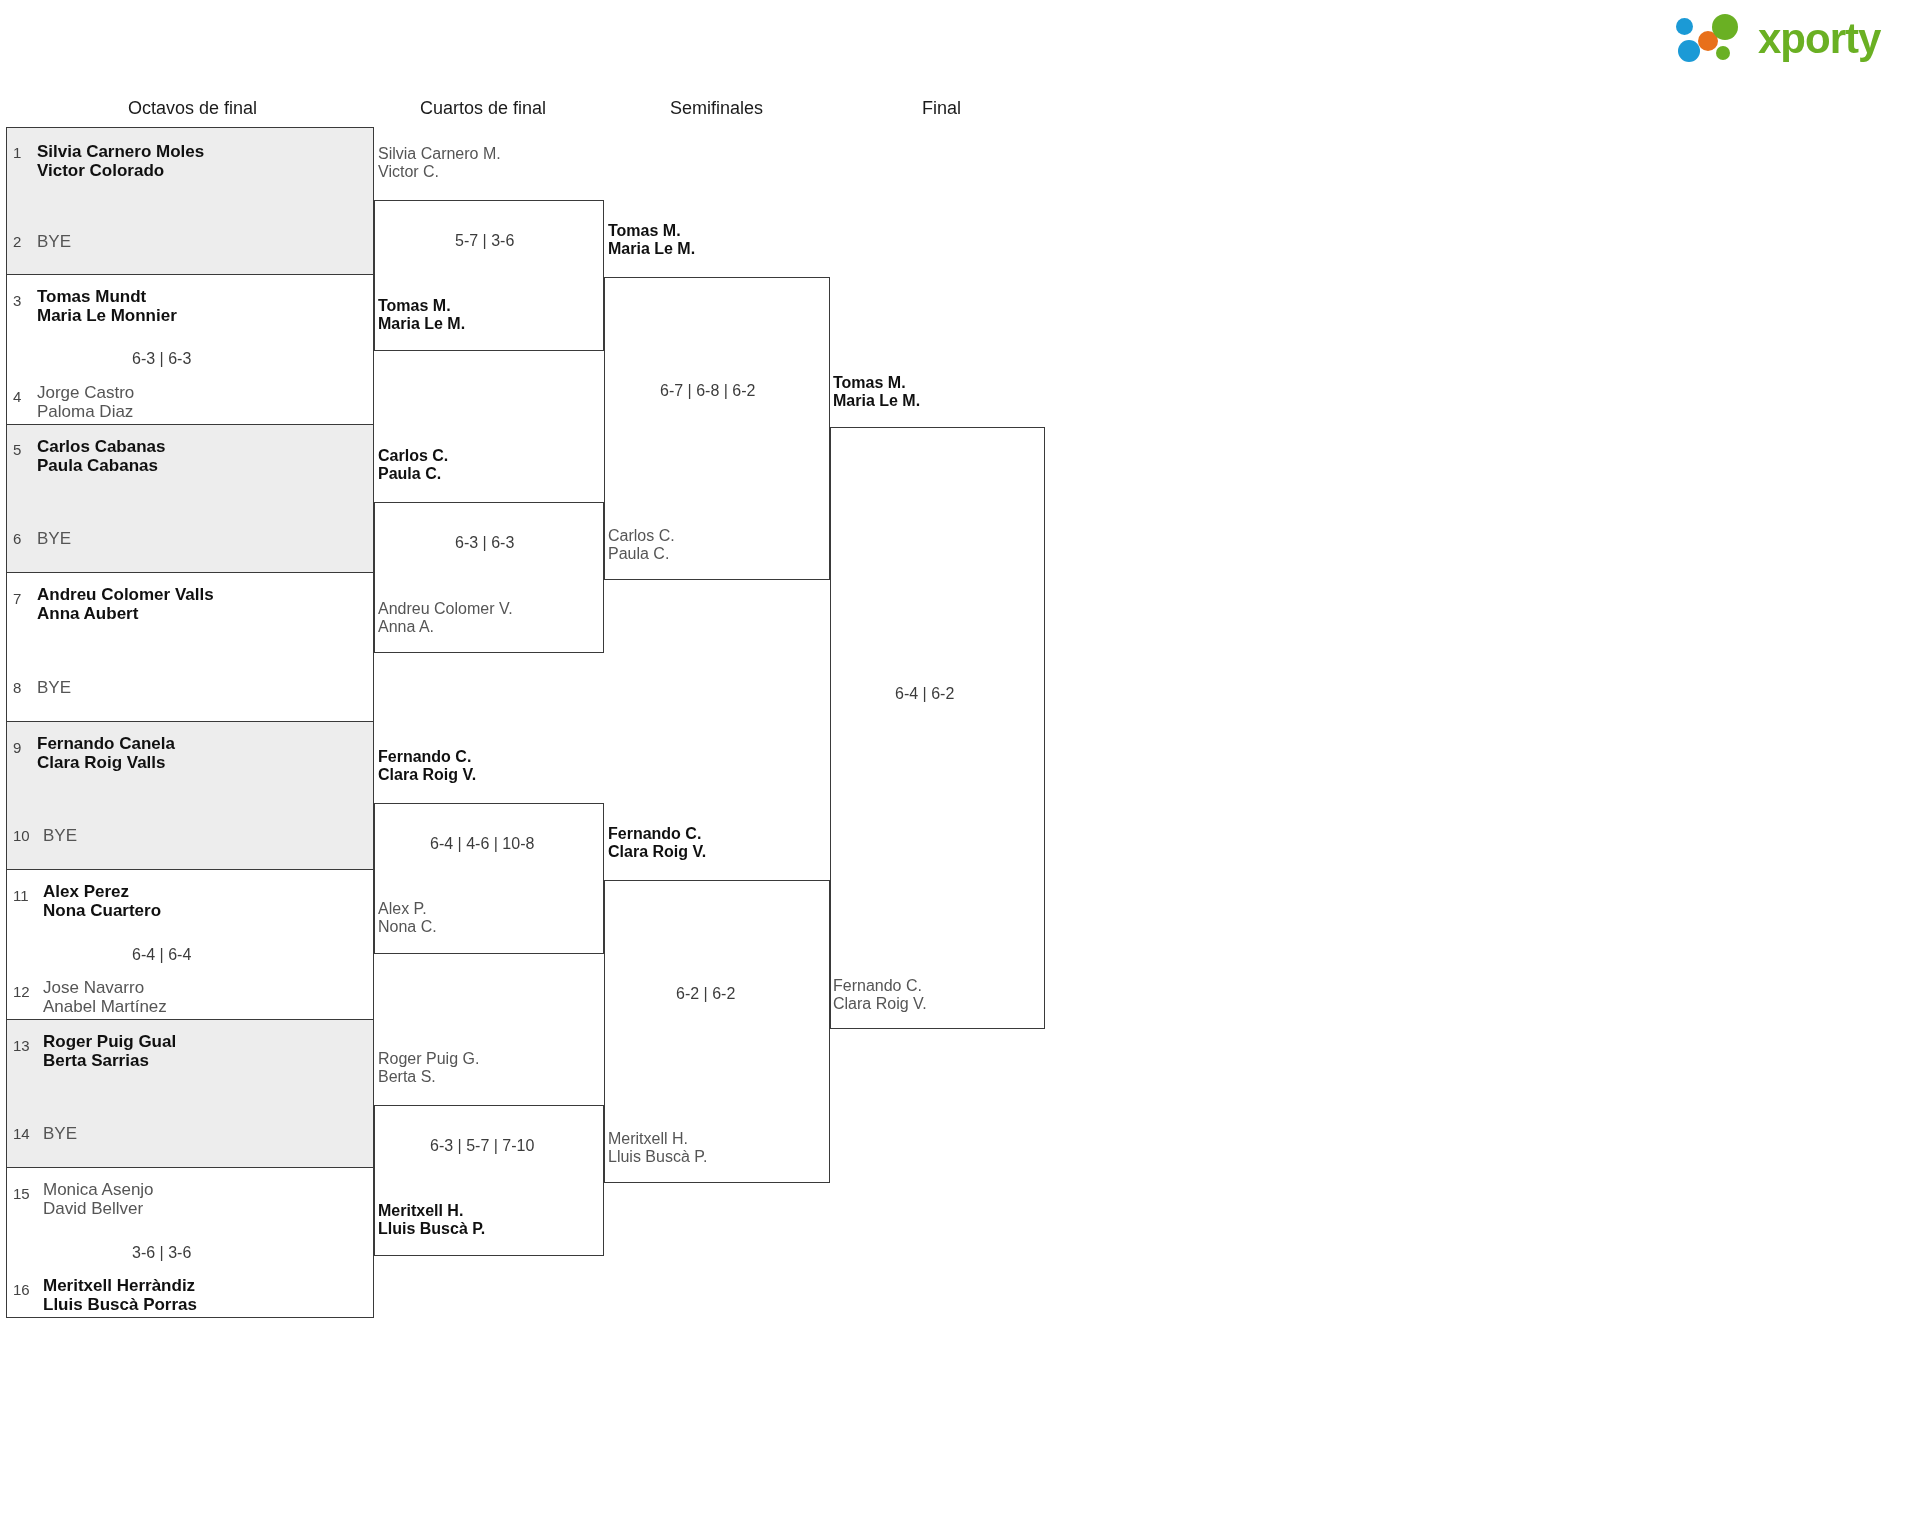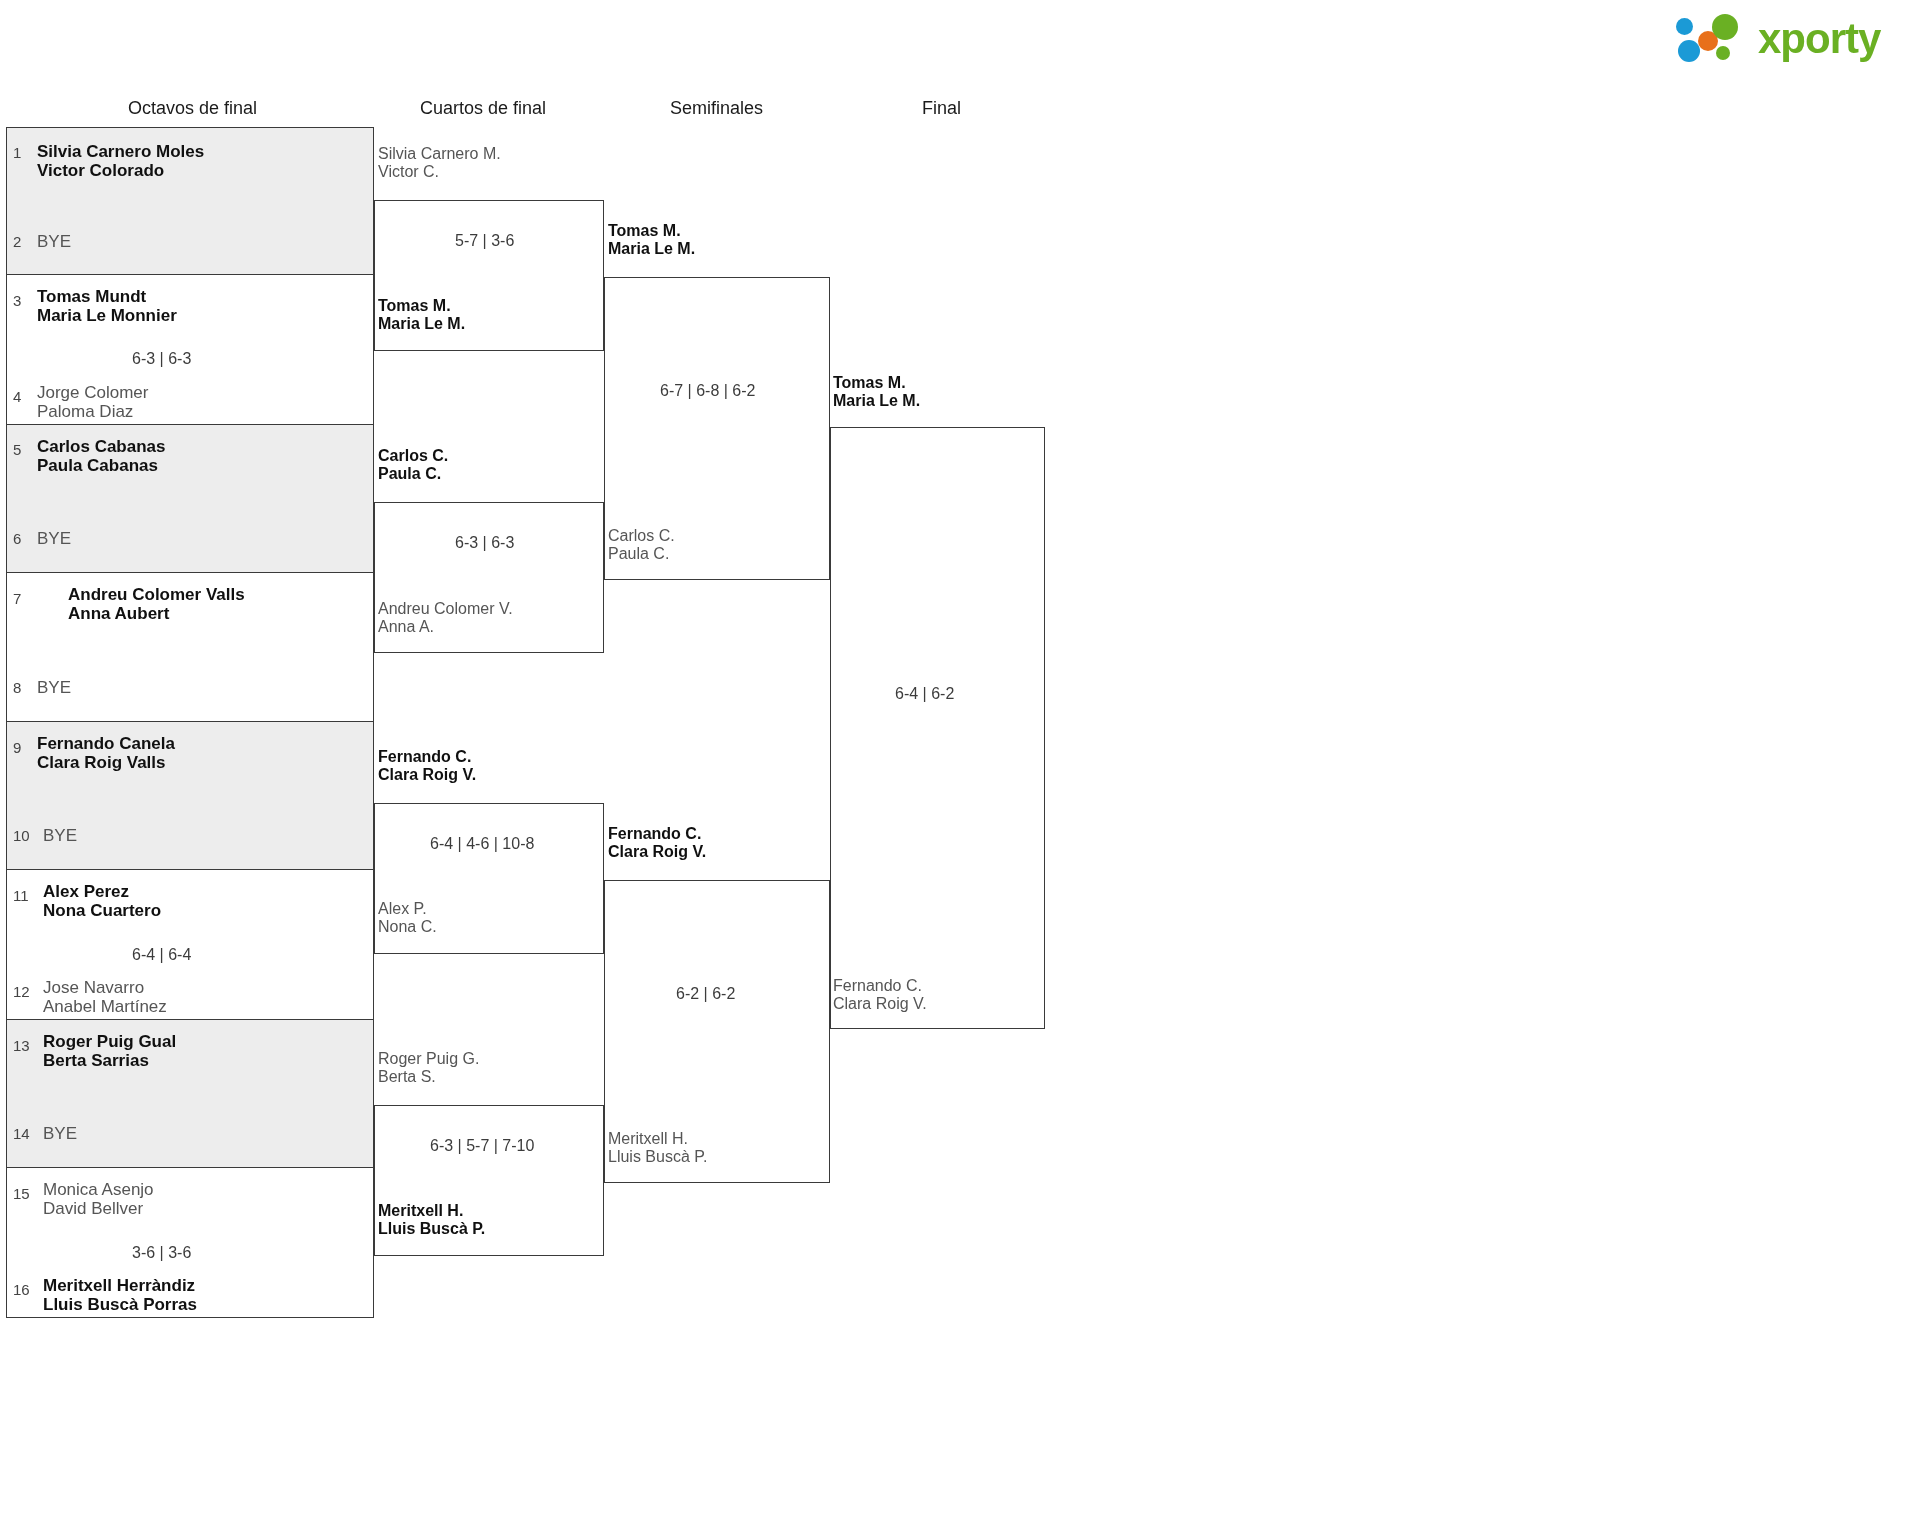--- a/index.html
+++ b/index.html
@@ -142,33 +142,33 @@
   <span class="team win" style="top:14px;"><span>Silvia Carnero Moles</span><span class="l2">Victor Colorado</span></span>
   <span class="seed" style="top:105px;">2</span>
   <span class="team lose" style="top:104px;"><span>BYE</span></span>
 </div>
 
 <div class="r1-slot" style="top:275px; height:150px;">
   <span class="seed" style="top:17px;">3</span>
   <span class="team win" style="top:12px;"><span>Tomas Mundt</span><span class="l2">Maria Le Monnier</span></span>
   <span class="score" style="left:125px; top:75px;">6-3 | 6-3</span>
   <span class="seed" style="top:113px;">4</span>
-  <span class="team lose" style="top:108px;"><span>Jorge Colomer</span><span class="l2">Paloma Diaz</span></span>
+  <span class="team lose" style="top:108px;"><span>Jorge Castro</span><span class="l2">Paloma Diaz</span></span>
 </div>
 
 <div class="r1-slot shaded" style="top:425px; height:148px;">
   <span class="seed" style="top:16px;">5</span>
   <span class="team win" style="top:12px;"><span>Carlos Cabanas</span><span class="l2">Paula Cabanas</span></span>
   <span class="seed" style="top:105px;">6</span>
   <span class="team lose" style="top:104px;"><span>BYE</span></span>
 </div>
 
 <div class="r1-slot" style="top:573px; height:149px;">
   <span class="seed" style="top:17px;">7</span>
-  <span class="team win" style="top:12px;margin-left:31px;"><span>Andreu Colomer Valls</span><span class="l2">Anna Aubert</span></span>
+  <span class="team win" style="top:12px;"><span>Andreu Colomer Valls</span><span class="l2">Anna Aubert</span></span>
   <span class="seed" style="top:106px;">8</span>
   <span class="team lose" style="top:105px;"><span>BYE</span></span>
 </div>
 
 <div class="r1-slot shaded" style="top:722px; height:148px;">
   <span class="seed" style="top:17px;">9</span>
   <span class="team win" style="top:12px;"><span>Fernando Canela</span><span class="l2">Clara Roig Valls</span></span>
   <span class="seed" style="top:105px;">10</span>
   <span class="team lose" style="left:36px; top:104px;"><span>BYE</span></span>
 </div>

